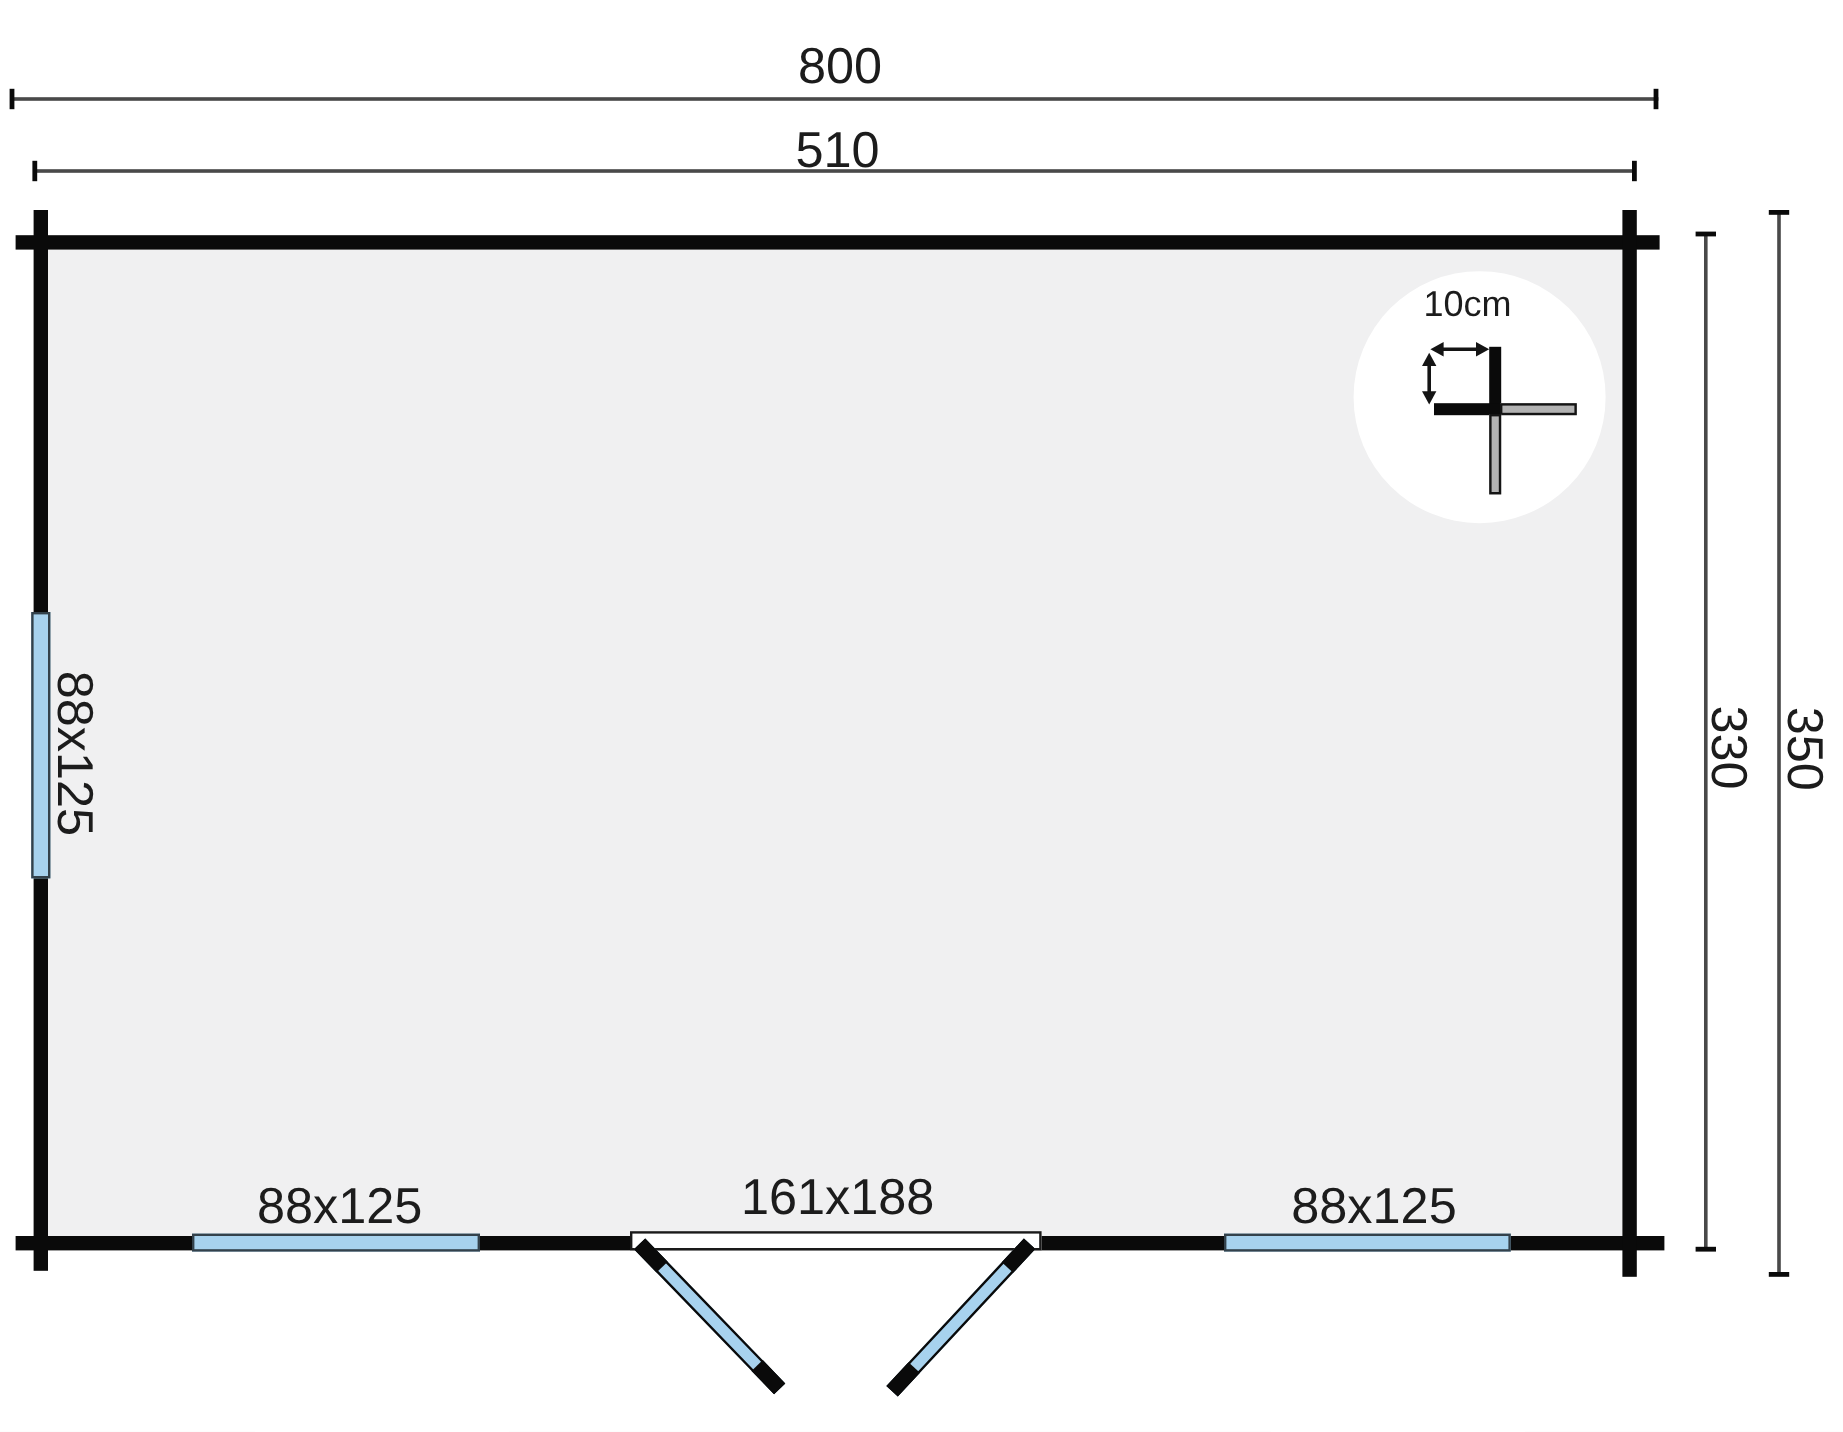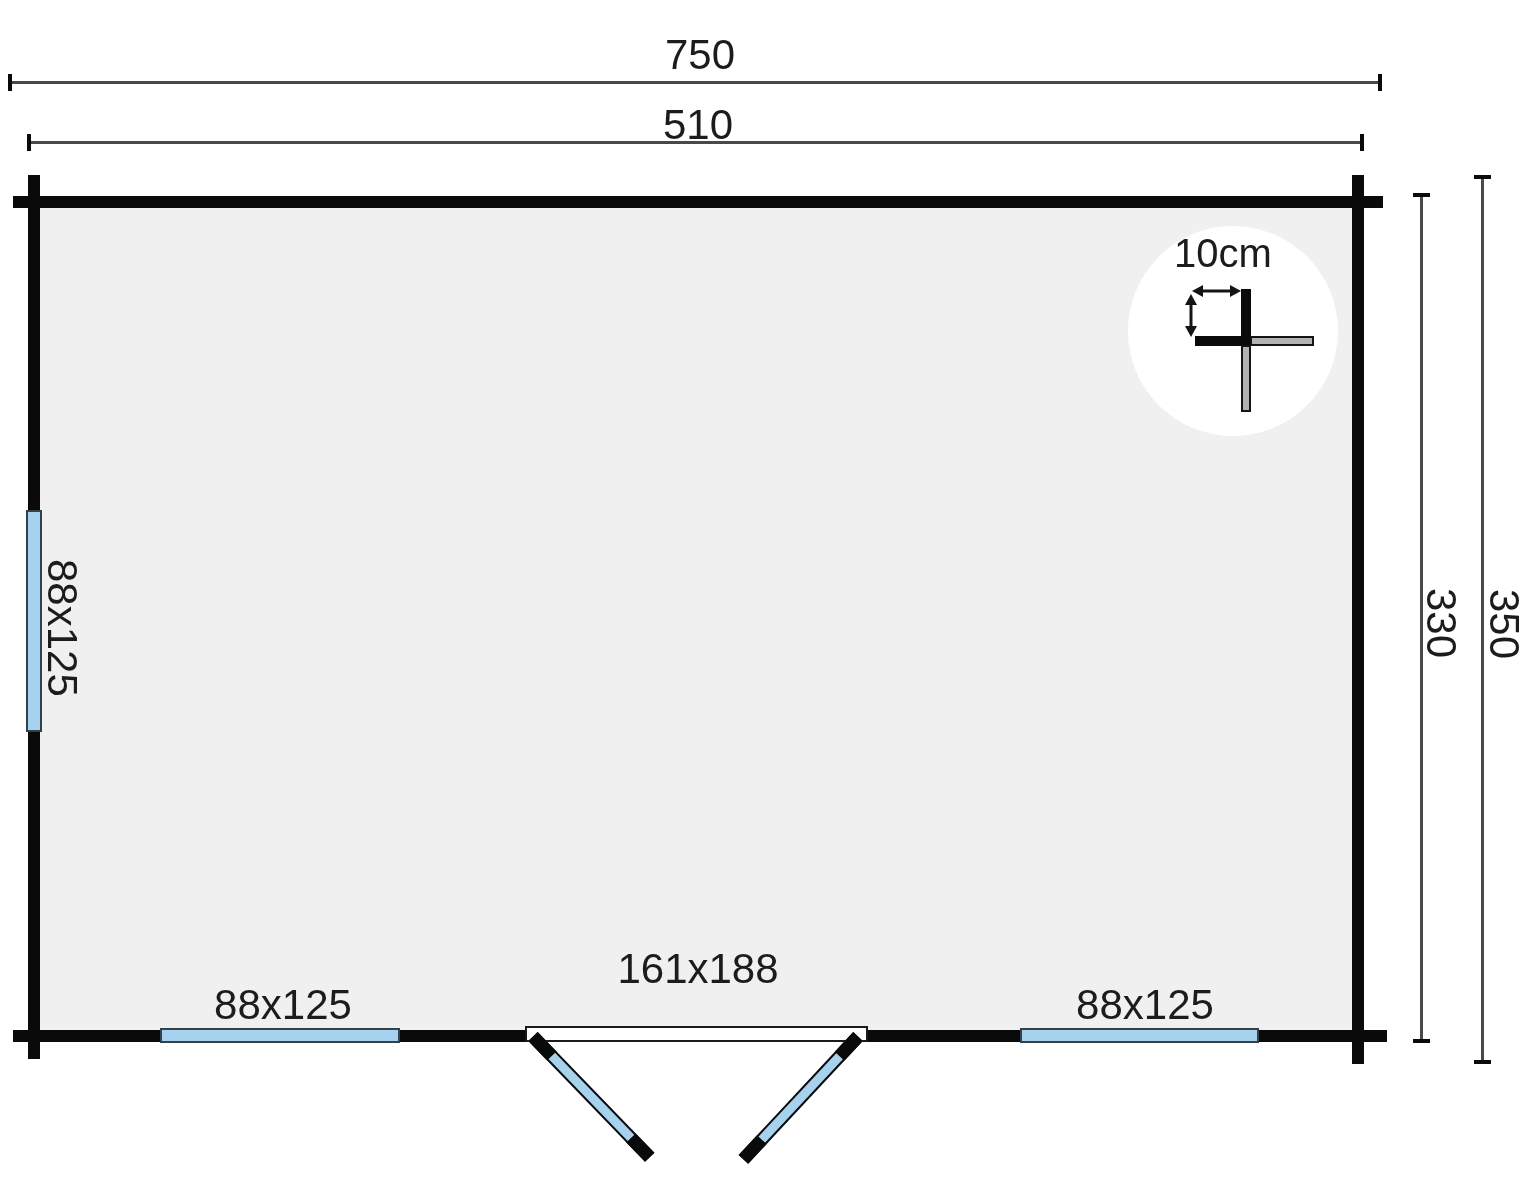--- a/index.html
+++ b/index.html
@@ -58,40 +58,40 @@
   .leaf-cap{position:absolute;top:-2px;bottom:-2px;width:27px;background:var(--wall,#0a0a0a);}
   .leaf-cap.start{left:-2px;}
   .leaf-cap.end{right:-2px;}
   
   .detail-circle{
     position:absolute;left:1128px;top:226px;width:210px;height:210px;
     border-radius:50%;background:#ffffff;
   }
   .detail-label{
     position:absolute;left:1163px;top:237px;width:120px;
-    font-size:40px;line-height:33px;text-align:center;white-space:nowrap;
+    font-size:30px;line-height:33px;text-align:center;white-space:nowrap;
   }
   .bar-black{position:absolute;background:var(--wall,#0a0a0a);}
   .bar-gray{
     position:absolute;box-sizing:border-box;
     background:var(--log-gray,#b2b2b2);
     border:2px solid #141414;
   }
   .cross-bv{left:1241px;top:289px;width:10px;height:53px;}
   .cross-bh{left:1195px;top:336px;width:56px;height:10px;}
   .cross-gh{left:1250px;top:336px;width:64px;height:10px;}
   .cross-gv{left:1241px;top:345px;width:10px;height:67px;}
   .detail-arrows{position:absolute;left:1178px;top:278px;width:70px;height:66px;}
 </style>
 </head>
 <body>
 
 <div class="canvas">
 
-  <div class="dim-label" style="left:600px;top:33px;width:200px;">750</div>
+  <div class="dim-label" style="left:600px;top:33px;width:200px;">800</div>
   <div class="dim-hline" style="left:10px;top:81px;width:1372px;"></div>
   <div class="tick v" style="left:8px;top:74px;"></div>
   <div class="tick v" style="left:1378px;top:74px;"></div>
 
   <div class="dim-label" style="left:598px;top:103px;width:200px;">510</div>
   <div class="dim-hline" style="left:29px;top:141px;width:1334px;"></div>
   <div class="tick v" style="left:27px;top:134px;"></div>
   <div class="tick v" style="left:1360px;top:134px;"></div>
 
   <div class="interior"></div>
@@ -109,21 +109,21 @@
     <div class="leaf-cap start"></div>
     <div class="leaf-cap end"></div>
   </div>
   <div class="door-leaf leaf-right">
     <div class="leaf-cap start"></div>
     <div class="leaf-cap end"></div>
   </div>
 
   <div class="dim-label vlabel" style="left:0px;top:599px;width:124px;height:44px;">88x125</div>
   <div class="dim-label" style="left:183px;top:983px;width:200px;">88x125</div>
-  <div class="dim-label" style="left:598px;top:947px;width:200px;">161x188</div>
+  <div class="dim-label" style="left:598px;top:976px;width:200px;">161x188</div>
   <div class="dim-label" style="left:1045px;top:983px;width:200px;">88x125</div>
 
   <div class="dim-vline" style="left:1420px;top:195px;height:846px;"></div>
   <div class="tick h" style="left:1413px;top:193px;"></div>
   <div class="tick h" style="left:1413px;top:1039px;"></div>
   <div class="dim-label vlabel" style="left:1383px;top:601px;width:116px;height:44px;">330</div>
 
   <div class="dim-vline" style="left:1481px;top:177px;height:885px;"></div>
   <div class="tick h" style="left:1474px;top:175px;"></div>
   <div class="tick h" style="left:1474px;top:1060px;"></div>

